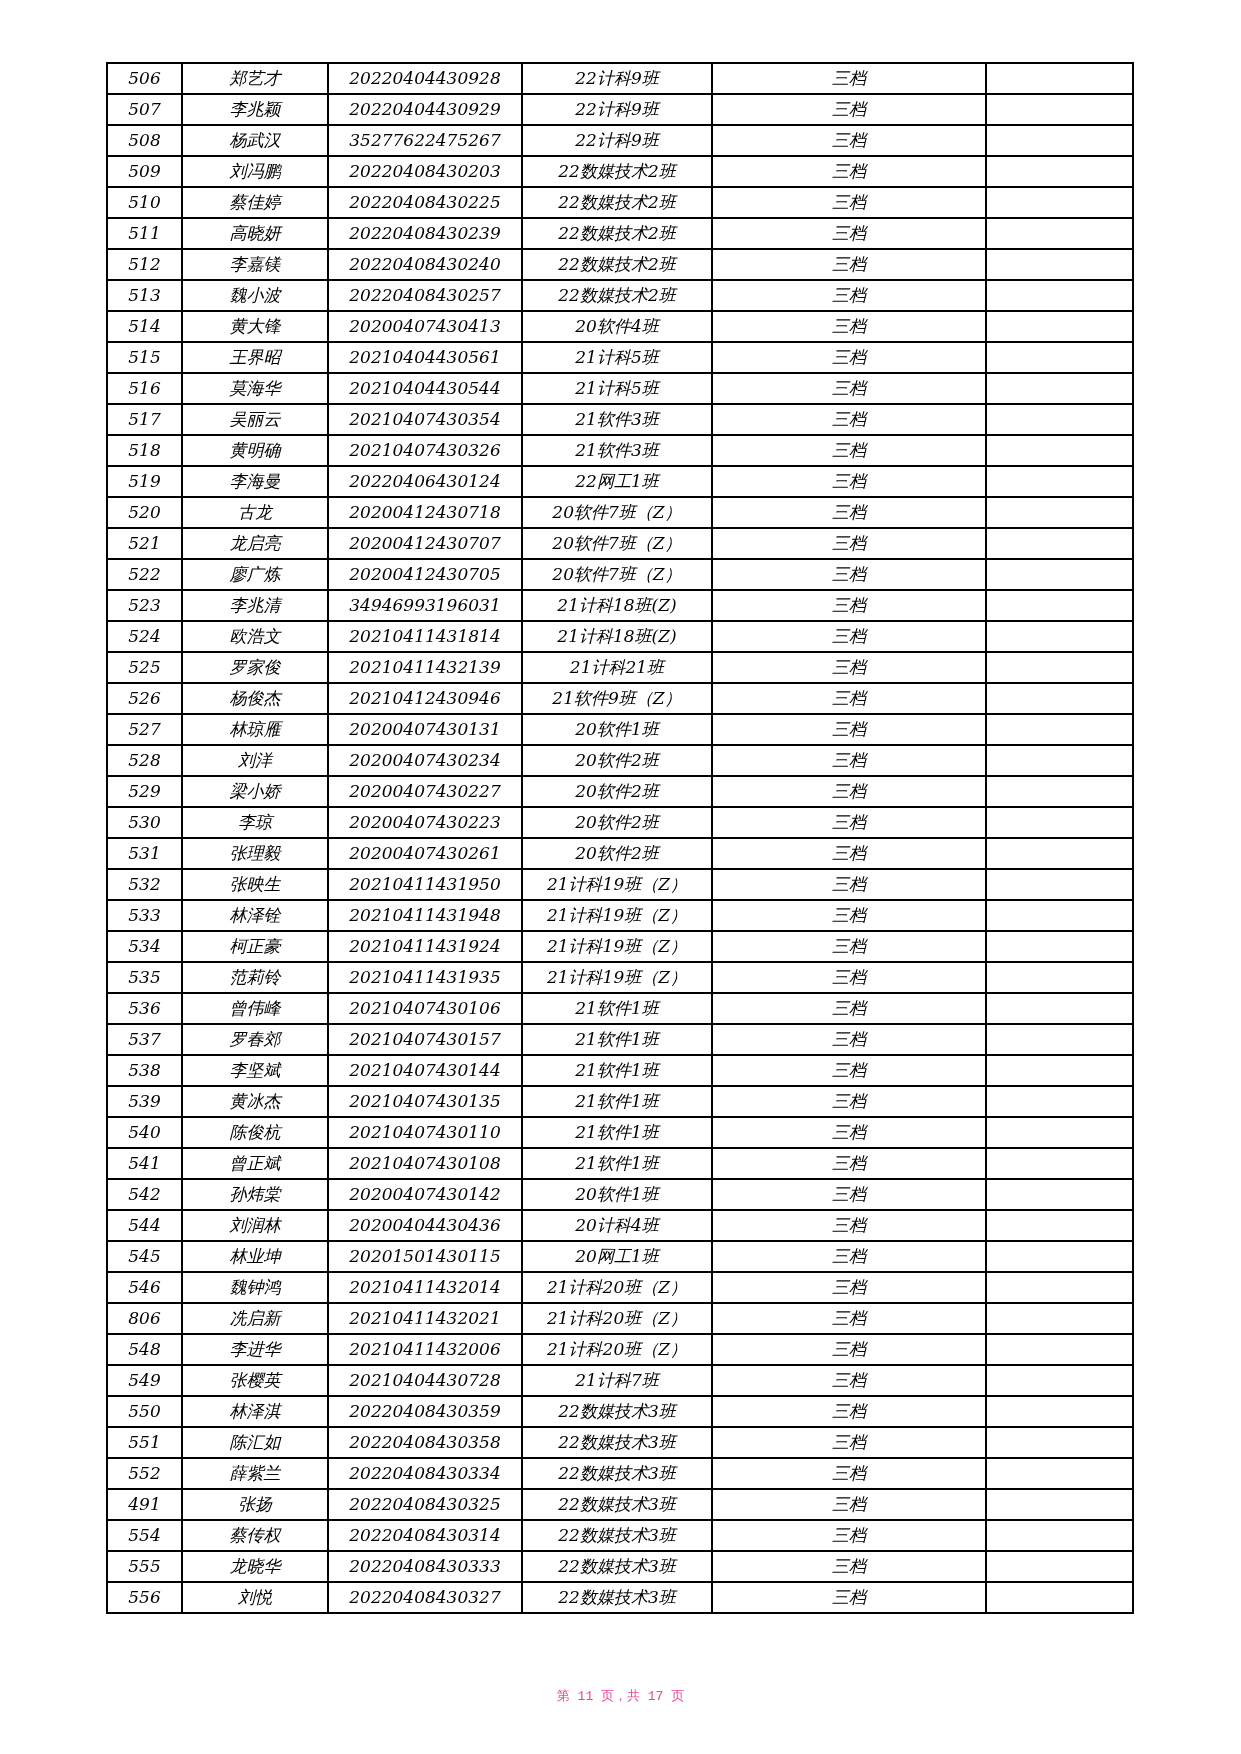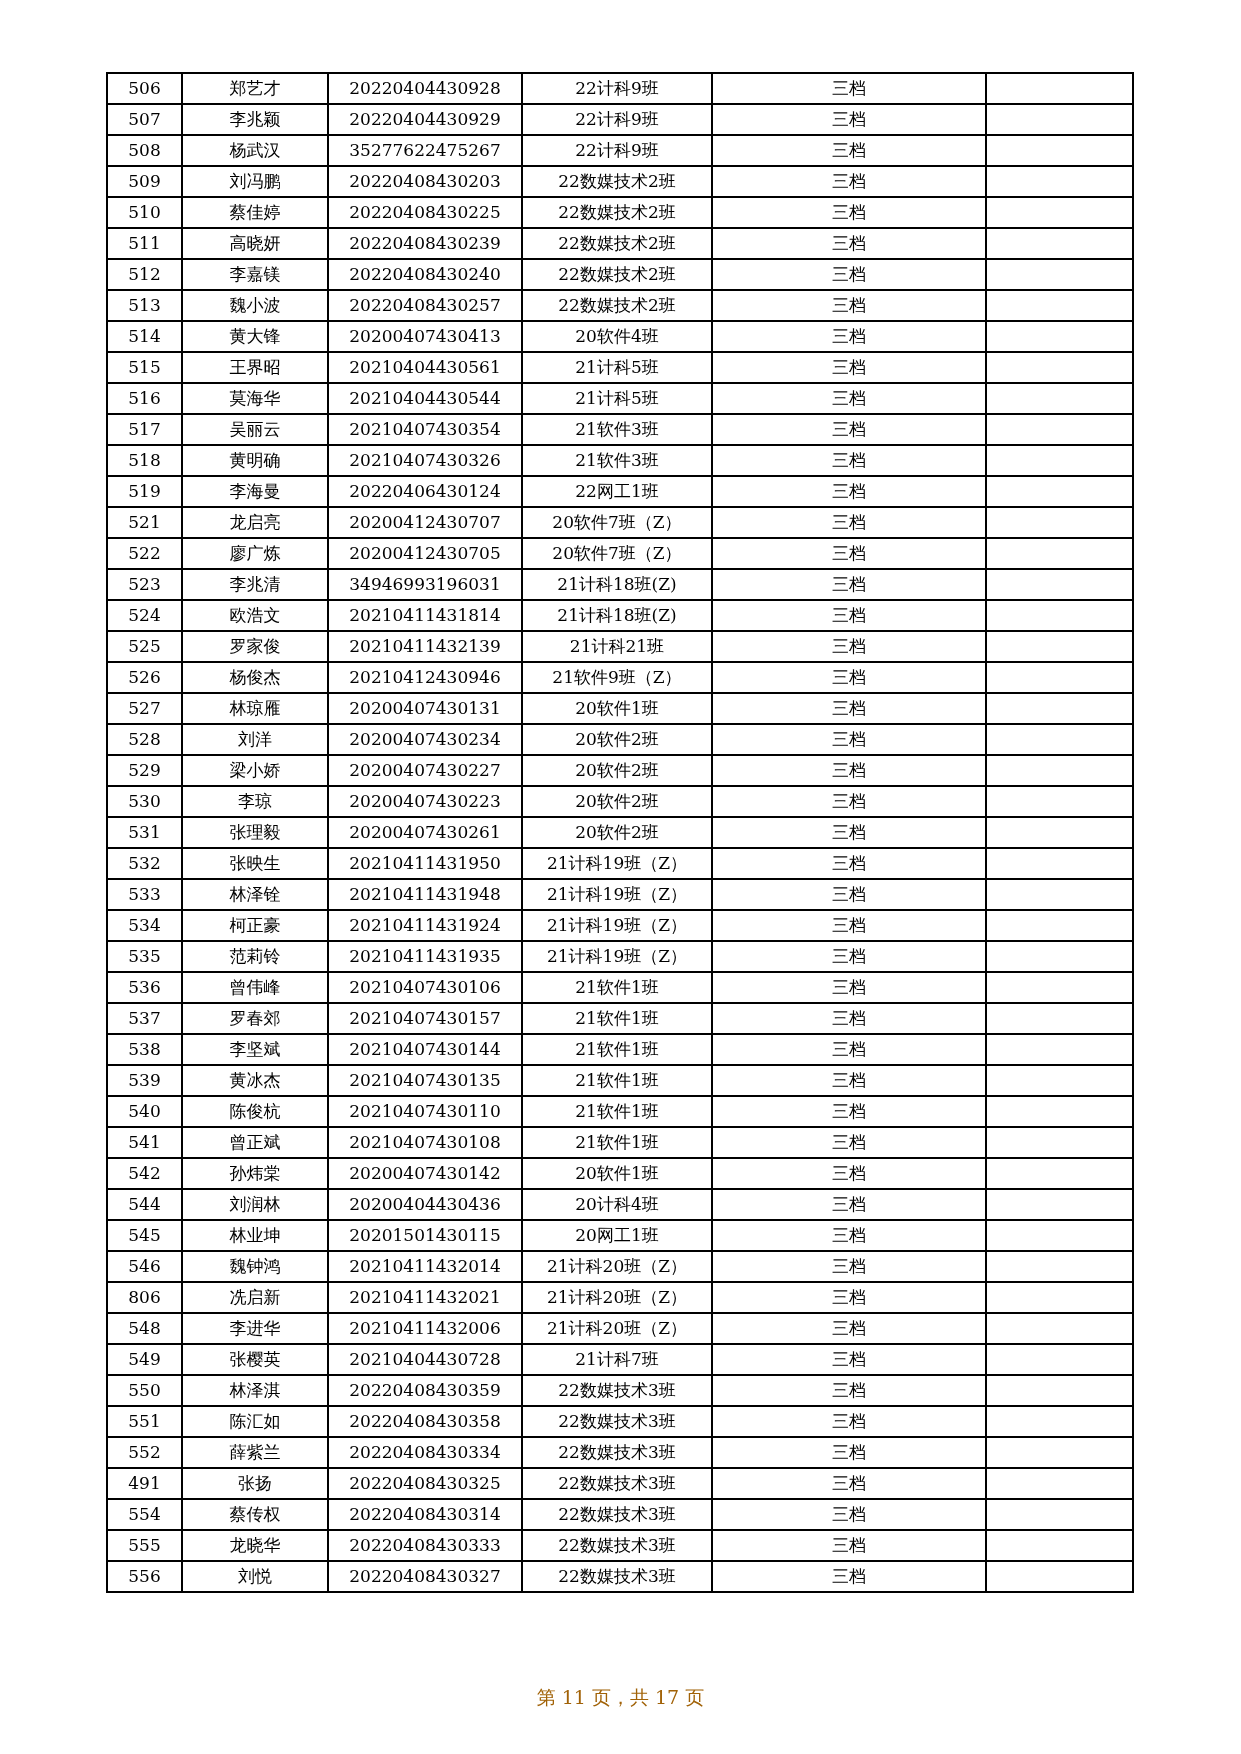--- a/index.html
+++ b/index.html
@@ -16,24 +16,25 @@
     overflow: hidden;
   }
   .page {
     position: absolute;
     inset: 0;
     background: #ffffff;
   }
   table.roster {
     position: absolute;
     left: 106px;
-    top: 72px;
+    top: 62px;
     width: 1026px;
     border-collapse: collapse;
     table-layout: fixed;
+    font-style: italic;
   }
   table.roster td {
     border: 2px solid #000000;
     height: 29px;
     padding: 0 2px;
     text-align: center;
     vertical-align: middle;
     font-size: 17px;
     line-height: 29px;
     white-space: nowrap;
@@ -45,23 +46,24 @@
   .col-id     { width: 194px; }
   .col-class  { width: 190px; }
   .col-grade  { width: 274px; }
   .col-empty  { width: 147px; }
   .footer {
     position: absolute;
     left: 0;
     top: 1684px;
     width: 1241px;
     text-align: center;
-    font-size: 19px;
+    font-size: 13px;
     line-height: 26px;
-    color: #a16207;
+    color: #ec4899;
+    font-family: Liberation Mono, monospace;
   }
 </style>
 </head>
 <body>
 
 <div class="page">
 
   <table class="roster">
     <colgroup>
       <col class="col-no">
@@ -178,20 +180,28 @@
         </tr>
         <tr>
           <td>519</td>
           <td>李海曼</td>
           <td>20220406430124</td>
           <td>22网工1班</td>
           <td>三档</td>
           <td></td>
         </tr>
         <tr>
+          <td>520</td>
+          <td>古龙</td>
+          <td>20200412430718</td>
+          <td>20软件7班（Z）</td>
+          <td>三档</td>
+          <td></td>
+        </tr>
+        <tr>
           <td>521</td>
           <td>龙启亮</td>
           <td>20200412430707</td>
           <td>20软件7班（Z）</td>
           <td>三档</td>
           <td></td>
         </tr>
         <tr>
           <td>522</td>
           <td>廖广炼</td>

